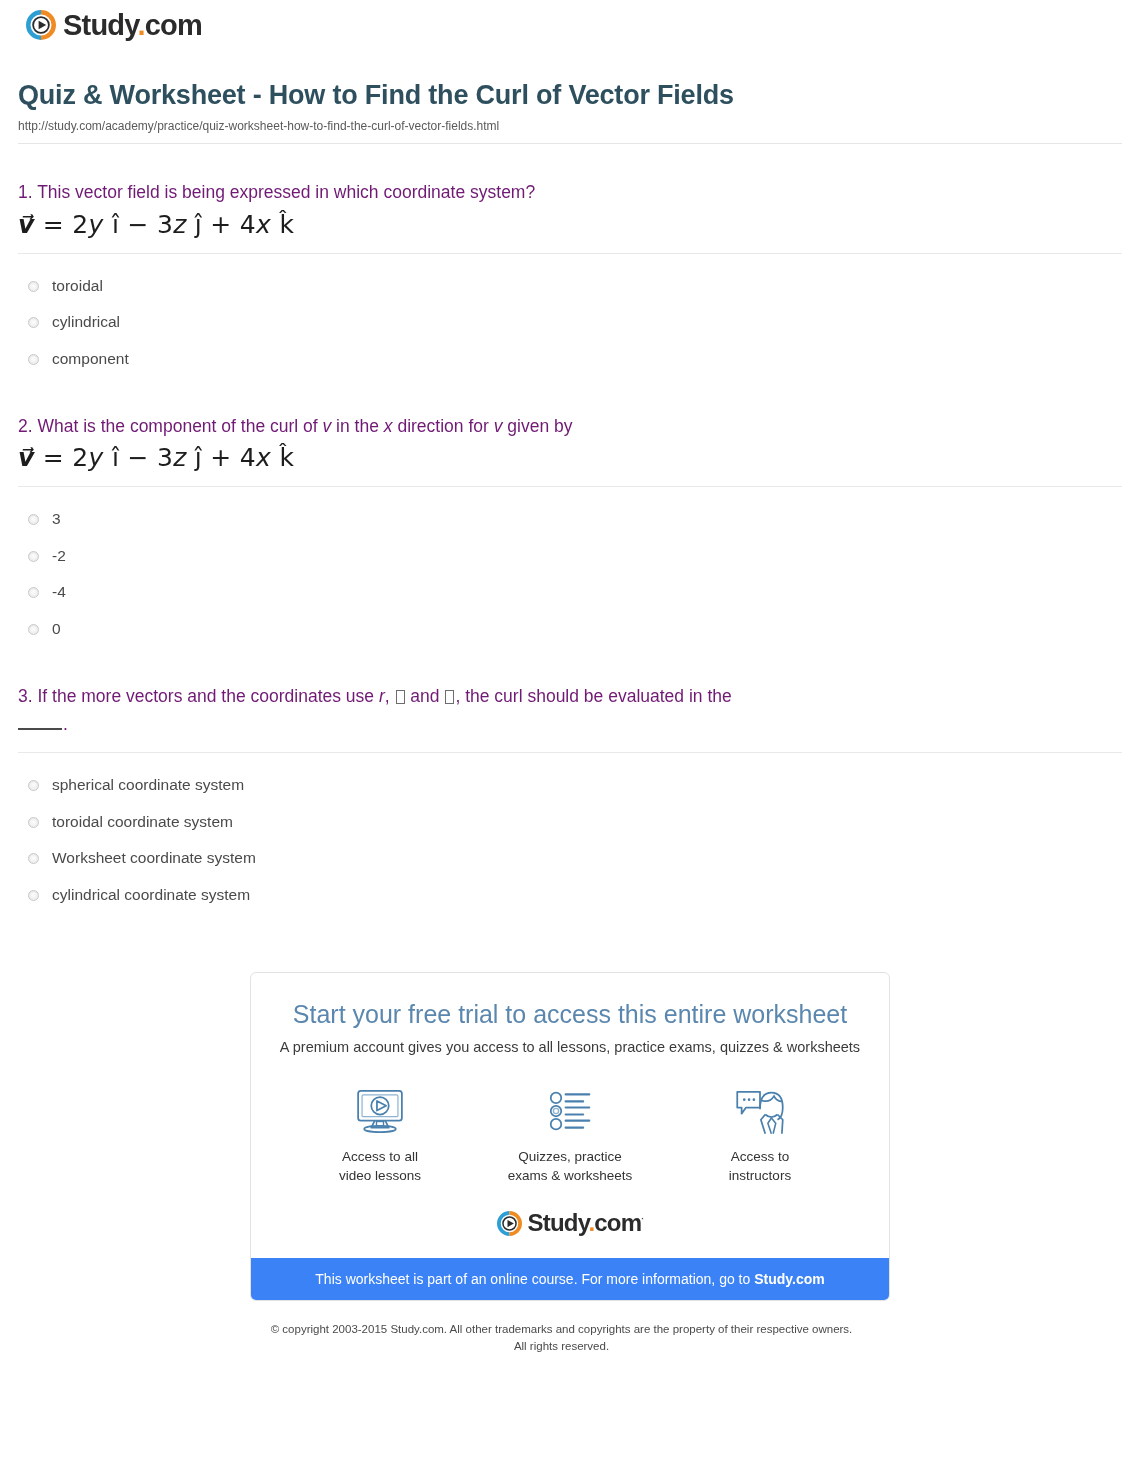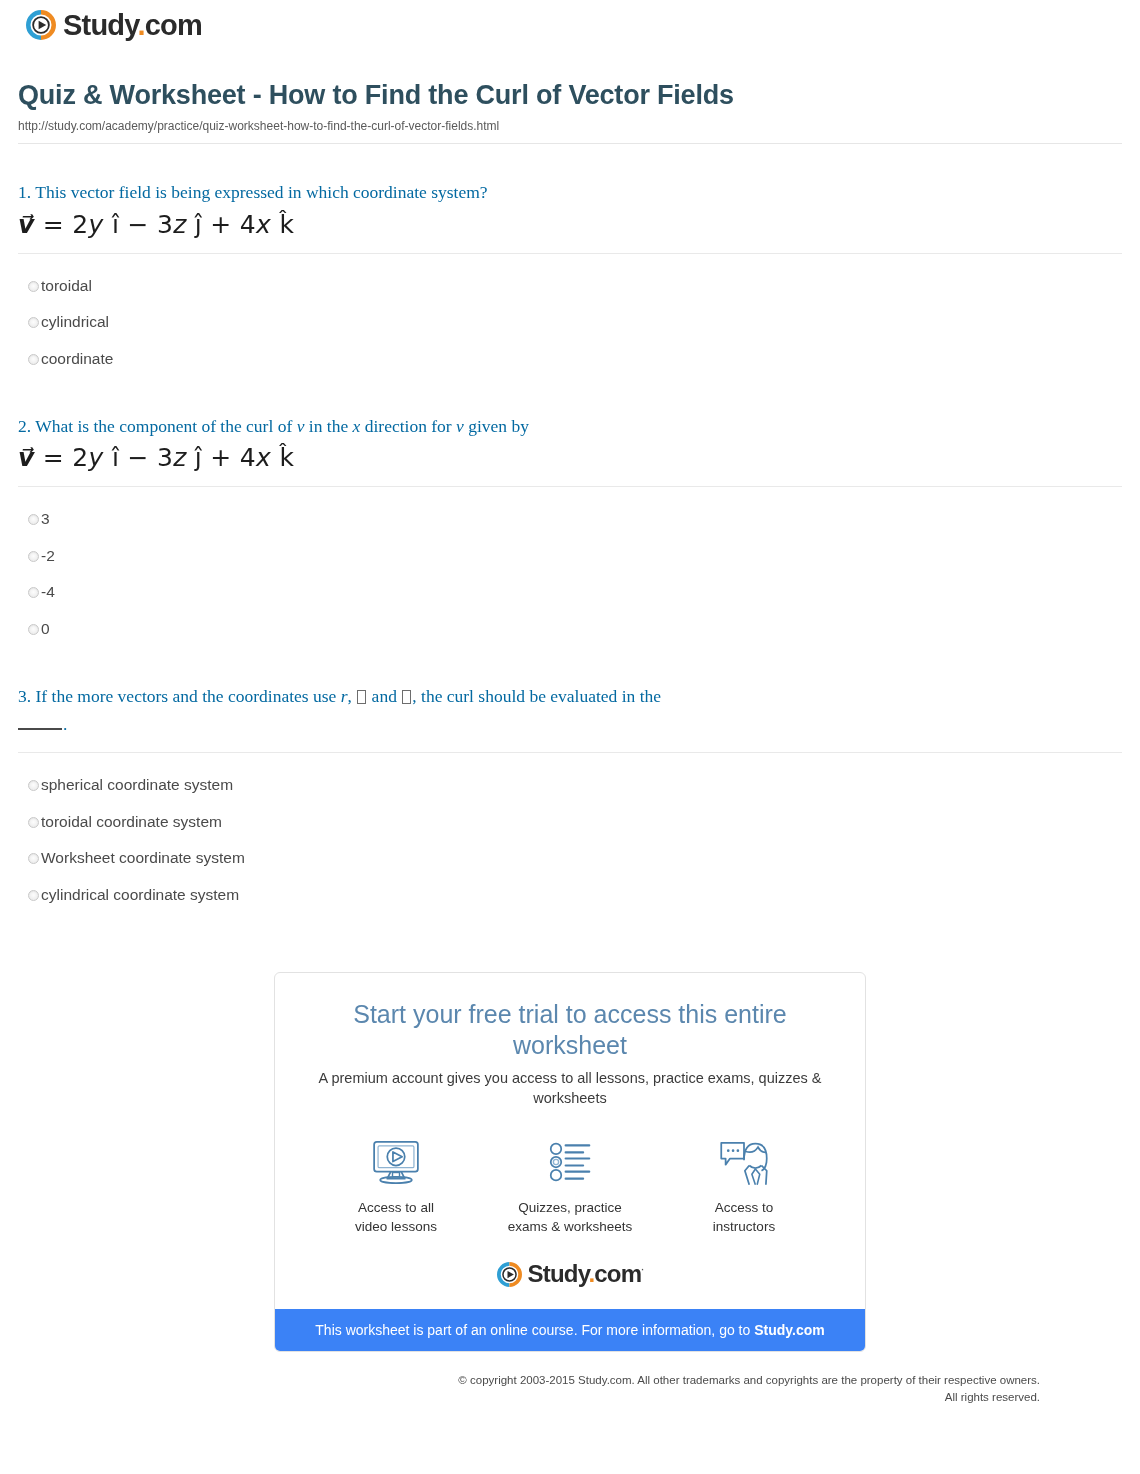--- a/index.html
+++ b/index.html
@@ -31,22 +31,22 @@
   .worksheet-url {
     font-size: 12px; color: #5a5a5a; margin: 0 0 10px 0;
     word-break: break-all; line-height: 1.2;
   }
   .rule { height: 1px; background: #e6e6e6; width: 100%; }
 
   
   .questions { padding: 0 18px; }
   .question-block { padding-top: 34px; }
   .q-text {
-    font-size: 17.5px; color: #0369a1; line-height: 1.62;
-    margin: 0 0 2px 0; font-weight: normal; font-family: Liberation Serif, serif;
+    font-size: 17.5px; color: #701a75; line-height: 1.62;
+    margin: 0 0 2px 0; font-weight: normal;
   }
   .q-text i { font-style: italic; }
   .tofu {
     display: inline-block;
     width: 9px; height: 14px;
     border: 1px solid #6d6d6d;
     vertical-align: -2px;
     margin: 0 1px;
   }
   .blank-line {
@@ -59,35 +59,35 @@
     line-height: 1.25; white-space: nowrap; letter-spacing: 0.3px;
   }
   .formula .vecv { font-style: italic; font-weight: bold; }
   .formula .var { font-style: italic; }
   .formula .unit { font-weight: normal; }
   .q-rule { height: 1px; background: #e9e9e9; width: 100%; }
 
   .options { padding: 14px 0 0 10px; }
   .option {
     display: flex; align-items: center;
-    padding: 9px 0; gap: 2px; cursor: default;
+    padding: 9px 0; gap: 13px; cursor: default;
   }
   .radio {
     width: 11px; height: 11px; flex: 0 0 11px;
     border-radius: 50%;
     border: 1px solid #c9c9c9;
     background: radial-gradient(circle at 50% 45%, #fdfdfd 0%, #ececec 75%, #e4e4e4 100%);
     box-shadow: inset 0 1px 1px rgba(0,0,0,0.04);
   }
   .option-label { font-size: 15.5px; color: #4a4a4a; line-height: 1.2; }
 
   
   .promo-wrap { display: flex; justify-content: center; margin-top: 58px; }
   .promo-card {
-    width: 592px;
+    width: 640px;
     border: 1px solid #e2e2e2;
     border-radius: 6px;
     background: #fff;
     overflow: hidden;
   }
   .promo-inner { padding: 26px 24px 0 24px; text-align: center; }
   .promo-head {
     font-size: 25px; color: #5b87ae; font-weight: normal;
     margin: 0 0 8px 0; line-height: 1.25;
   }
@@ -111,21 +111,21 @@
   .promo-logo .logo-text { font-size: 24px; }
   .promo-logo .tm { font-size: 9px; color:#555; vertical-align: super; }
   .promo-banner {
     background: #3b82f6; color: #fff; text-align: center;
     font-size: 14px; padding: 12px 10px; line-height: 1.3;
   }
   .promo-banner b { font-weight: bold; }
 
   
   .footer {
-    text-align: right; font-size: 11.5px; color: #4a4a4a;
+    text-align: center; font-size: 11.5px; color: #4a4a4a;
     line-height: 1.45; padding: 20px 100px 18px 83px;
   }
 </style>
 </head>
 <body>
 
 <div class="page">
 
   <div class="header">
     <div class="logo">
@@ -172,21 +172,21 @@
         <div class="option">
           <span class="radio"></span>
           <span class="option-label">toroidal</span>
         </div>
         <div class="option">
           <span class="radio"></span>
           <span class="option-label">cylindrical</span>
         </div>
         <div class="option">
           <span class="radio"></span>
-          <span class="option-label">coordinate</span>
+          <span class="option-label">component</span>
         </div>
       </div>
     </div>
 
     <div class="question-block">
       <p class="q-text">
         <span>2.</span>
         <span>What is the component of the curl of </span><i>v</i><span> in the </span><i>x</i><span> direction for </span><i>v</i><span> given by</span>
       </p>
       <div class="formula">

